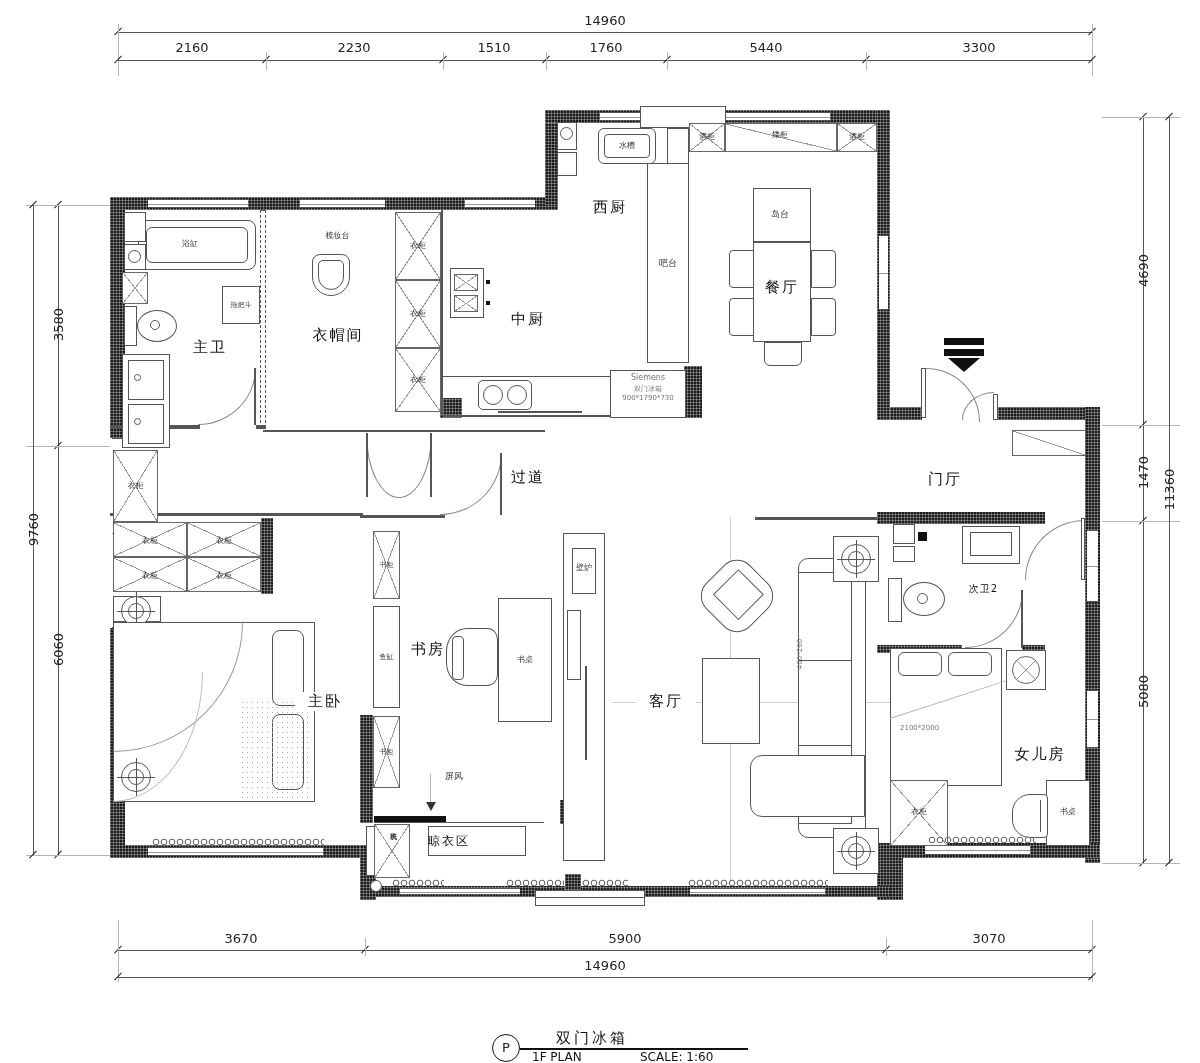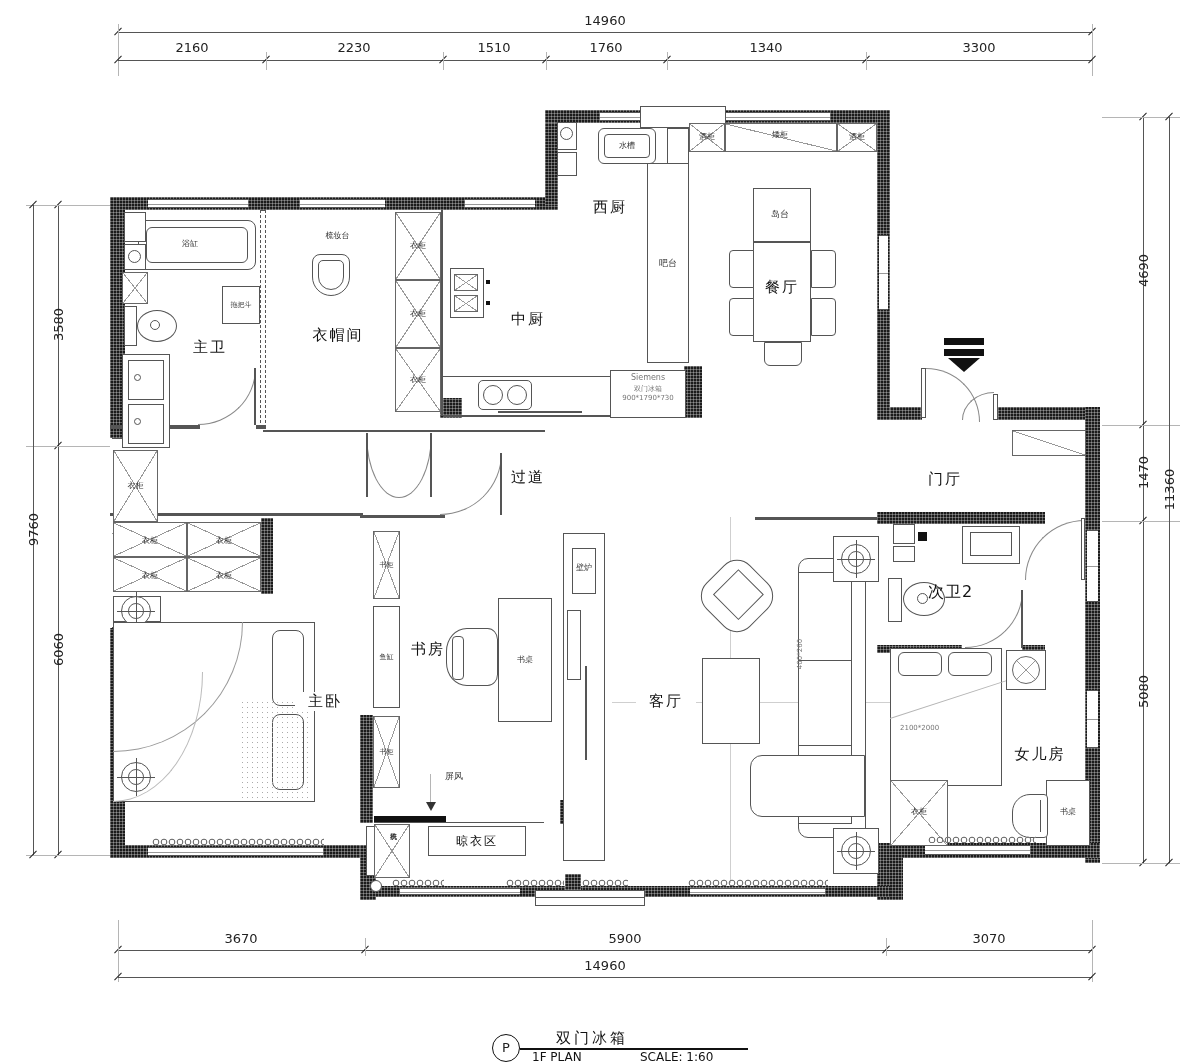--- a/index.html
+++ b/index.html
@@ -60,21 +60,21 @@
   <i class="tick" style="left:1087px;top:59px"></i>
   <i class="lt" style="left:266px;top:52px;width:1px;height:18px"></i>
   <i class="lt" style="left:443px;top:52px;width:1px;height:18px"></i>
   <i class="lt" style="left:546px;top:52px;width:1px;height:18px"></i>
   <i class="lt" style="left:667px;top:52px;width:1px;height:18px"></i>
   <i class="lt" style="left:866px;top:52px;width:1px;height:18px"></i>
   <i class="dim" style="left:152px;top:40px;width:80px">2160</i>
   <i class="dim" style="left:314px;top:40px;width:80px">2230</i>
   <i class="dim" style="left:454px;top:40px;width:80px">1510</i>
   <i class="dim" style="left:566px;top:40px;width:80px">1760</i>
-  <i class="dim" style="left:726px;top:40px;width:80px">1340</i>
+  <i class="dim" style="left:726px;top:40px;width:80px">5440</i>
   <i class="dim" style="left:939px;top:40px;width:80px">3300</i>
 
   <i class="ln" style="left:118px;top:950px;width:974px;height:1px"></i>
   <i class="tick" style="left:113px;top:949px"></i>
   <i class="tick" style="left:360px;top:949px"></i>
   <i class="tick" style="left:881px;top:949px"></i>
   <i class="tick" style="left:1087px;top:949px"></i>
   <i class="lt" style="left:118px;top:920px;width:1px;height:62px"></i>
   <i class="lt" style="left:365px;top:938px;width:1px;height:18px"></i>
   <i class="lt" style="left:886px;top:938px;width:1px;height:18px"></i>
@@ -329,33 +329,33 @@
   <i class="ccs" style="left:121px;top:762px;width:30px;height:30px">
       <b></b>
     </i>
   <i class="lbl" style="left:295px;top:692px;width:60px;background:#fff">主卧</i>
 
   <i class="tl" style="left:366px;top:826px;width:9px;height:50px"></i>
   <i class="xbox" style="left:374px;top:824px;width:36px;height:54px"></i>
   <i class="s7" style="left:386px;top:827px;width:12px;writing-mode:vertical-rl;color:#333">洗衣机</i>
   <i class="cir" style="left:370px;top:880px;width:12px;height:12px"></i>
   <i class="tl" style="left:428px;top:826px;width:98px;height:30px"></i>
-  <i style="left:428px;top:833px;width:98px;font-size:12px;letter-spacing:2px;text-align:center;position:absolute">晾衣区</i>
+  <i style="left:428px;top:833px;width:98px;font-size:12px;letter-spacing:2px;position:absolute">晾衣区</i>
 
   <i class="tl" style="left:962px;top:526px;width:58px;height:38px"></i>
   <i class="tl" style="left:970px;top:532px;width:42px;height:24px"></i>
   <i class="tl" style="left:893px;top:524px;width:22px;height:20px"></i>
   <i class="tl" style="left:893px;top:546px;width:22px;height:16px"></i>
   <i class="bk" style="left:918px;top:532px;width:9px;height:9px"></i>
   <i class="tl" style="left:888px;top:578px;width:14px;height:44px"></i>
   <i class="tl" style="left:903px;top:582px;width:42px;height:34px;border-radius:50%"></i>
   <i class="cir" style="left:917px;top:593px;width:11px;height:11px"></i>
   <i class="arc" style="left:965px;top:590px;width:58px;height:58px;border-bottom:1px solid #888;border-right:1px solid #888;border-radius:0 0 100% 0"></i>
   <i class="ln" style="left:1021px;top:590px;width:2px;height:58px"></i>
-  <i style="left:928px;top:582px;width:70px;font-size:16px;letter-spacing:1px;position:absolute;text-align:left">次卫2</i>
+  <i style="left:928px;top:582px;width:70px;font-size:10px;letter-spacing:1px;position:absolute;text-align:right">次卫2</i>
 
   <i class="arc" style="left:1025px;top:520px;width:60px;height:60px;border-top:1px solid #888;border-left:1px solid #888;border-radius:100% 0 0 0"></i>
   <i class="tl" style="left:1081px;top:518px;width:4px;height:62px"></i>
   <i class="tl" style="left:890px;top:648px;width:112px;height:138px"></i>
   <i class="tl" style="left:898px;top:652px;width:44px;height:24px;border-radius:6px"></i>
   <i class="tl" style="left:948px;top:652px;width:44px;height:24px;border-radius:6px"></i>
   <i class="lt" style="left:890px;top:718px;width:125px;height:1px;transform:rotate(-18deg);transform-origin:left center"></i>
   <i class="s7" style="left:900px;top:724px;width:80px;text-align:left">2100*2000</i>
   <i class="tl" style="left:1006px;top:650px;width:40px;height:40px"></i>
   <i class="xbox" style="left:1012px;top:656px;width:28px;height:28px;border-radius:50%"></i>

